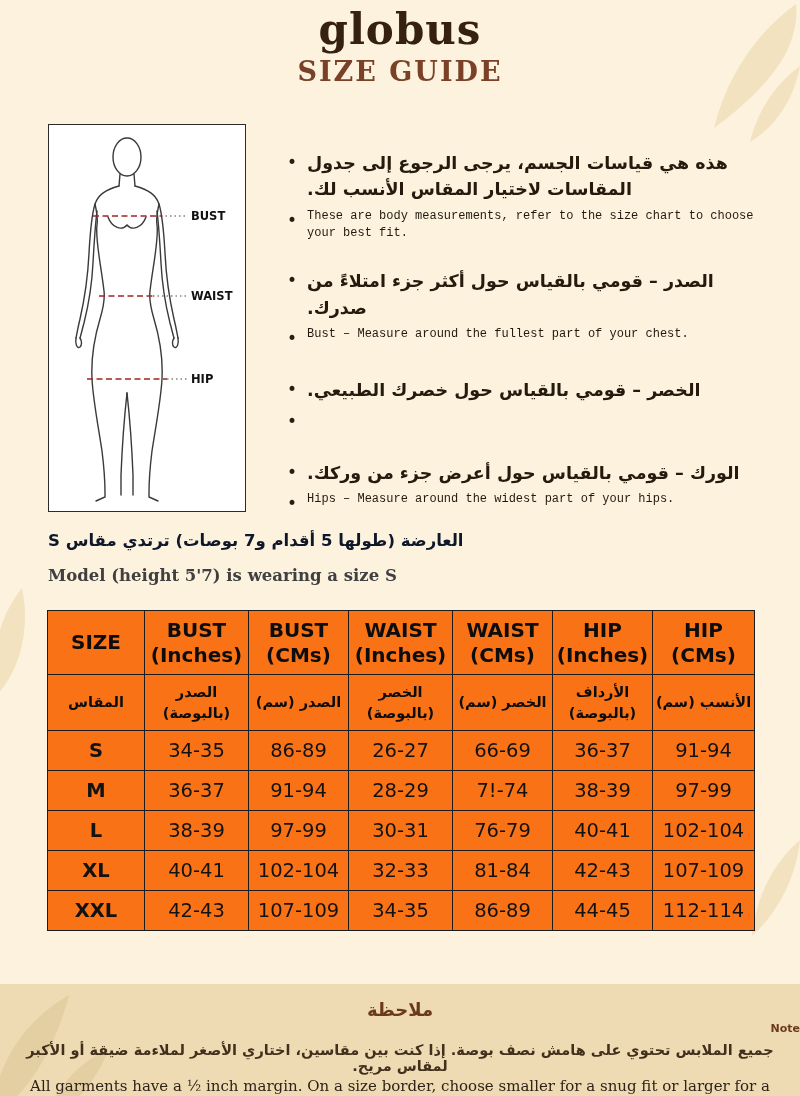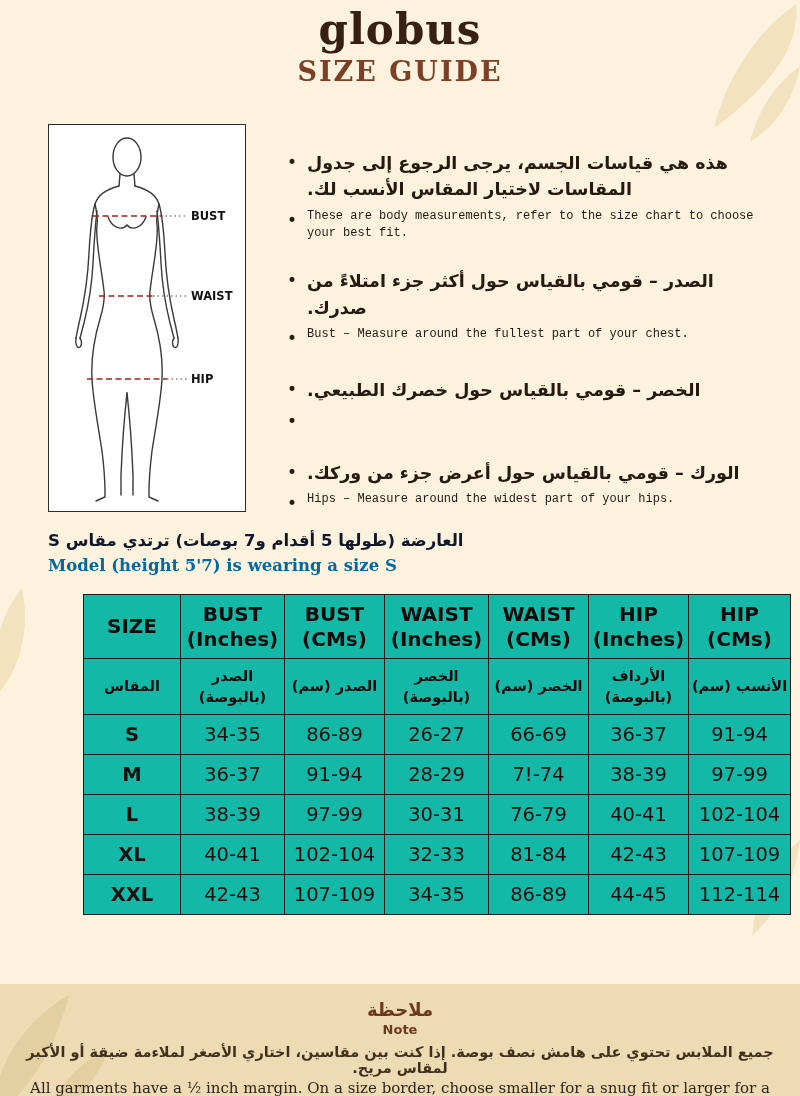--- a/index.html
+++ b/index.html
@@ -23,34 +23,34 @@
   .instructions { position:absolute; left:287px; top:150px; width:480px; }
   .inst-group { margin-bottom:26px; }
   .li { display:flex; gap:10px; margin-bottom:5px; }
   .li .bullet { flex:0 0 auto; font-size:17px; line-height:1.5; color:#2a1c10; }
   .li .text { display:block; }
   .li.ar .text { direction:rtl; text-align:left; font-weight:bold; font-size:17.5px; line-height:1.5; color:#241a0e; }
   .li.en .text { font-family:Liberation Mono, monospace; font-size:12px; line-height:1.45; color:#221a10; }
 
   .model-note { position:absolute; left:48px; top:531px; }
   .model-ar { direction:rtl; text-align:left; font-weight:bold; font-size:16.5px; color:#0f172a; }
-  .model-en { font-family:"DejaVu Serif",serif; font-size:16.5px; color:#0369a1; margin-top:6px; font-weight:bold; }
-
-  table.size-table { position:absolute; left:47px; top:594px; width:707px; border-collapse:collapse; background:#14b8a6; table-layout:fixed;margin-left:36px; }
+  .model-en { font-family:"DejaVu Serif",serif; font-size:16.5px; color:#404040; margin-top:16px; font-weight:bold; }
+
+  table.size-table { position:absolute; left:47px; top:610px; width:707px; border-collapse:collapse; background:#f97316; table-layout:fixed; }
   .size-table th, .size-table td { border:1.6px solid #1c1c1c; text-align:center; vertical-align:middle; padding:2px; }
   .size-table thead tr.en th { height:64px; font-size:20px; font-weight:bold; color:#0d0d0d; }
   .size-table .h-line { display:block; line-height:1.25; }
   .size-table thead tr.ar th { height:56px; font-size:14.5px; font-weight:bold; line-height:1.4; direction:rtl; color:#0d0d0d; }
   .size-table tbody td { height:40px; font-size:19.5px; color:#121212; }
   .size-table tbody td.size { font-weight:bold; }
 
   .note-band { position:absolute; left:0; top:984px; width:800px; height:112px; background:#eedbb3; text-align:center; padding-top:15px; overflow:hidden; }
   .note-band .inner { position:relative; z-index:1; }
   .note-title-ar { font-size:18px; font-weight:bold; color:#6b3a1d; }
-  .note-title-en { font-size:13px; font-weight:bold; color:#6b3a1d; margin-top:2px; }
+  .note-title-en { font-size:11px; font-weight:bold; color:#6b3a1d; margin-top:2px;text-align:right; }
   .note-body-ar { direction:rtl; font-size:14.5px; font-weight:bold; color:#43301c; margin-top:7px; }
   .note-body-en { font-family:"DejaVu Serif",serif; font-size:15px; color:#2e2318; margin-top:3px; }
 </style>
 </head>
 <body>
 
 <div class="page">
 
   <svg class="leaf" style="right:0; top:0; width:190px; height:200px;" viewBox="0 0 190 200">
     <path d="M186,4 C150,30 118,72 104,128 C104,128 150,96 172,60 C184,40 188,18 186,4 Z"></path>

